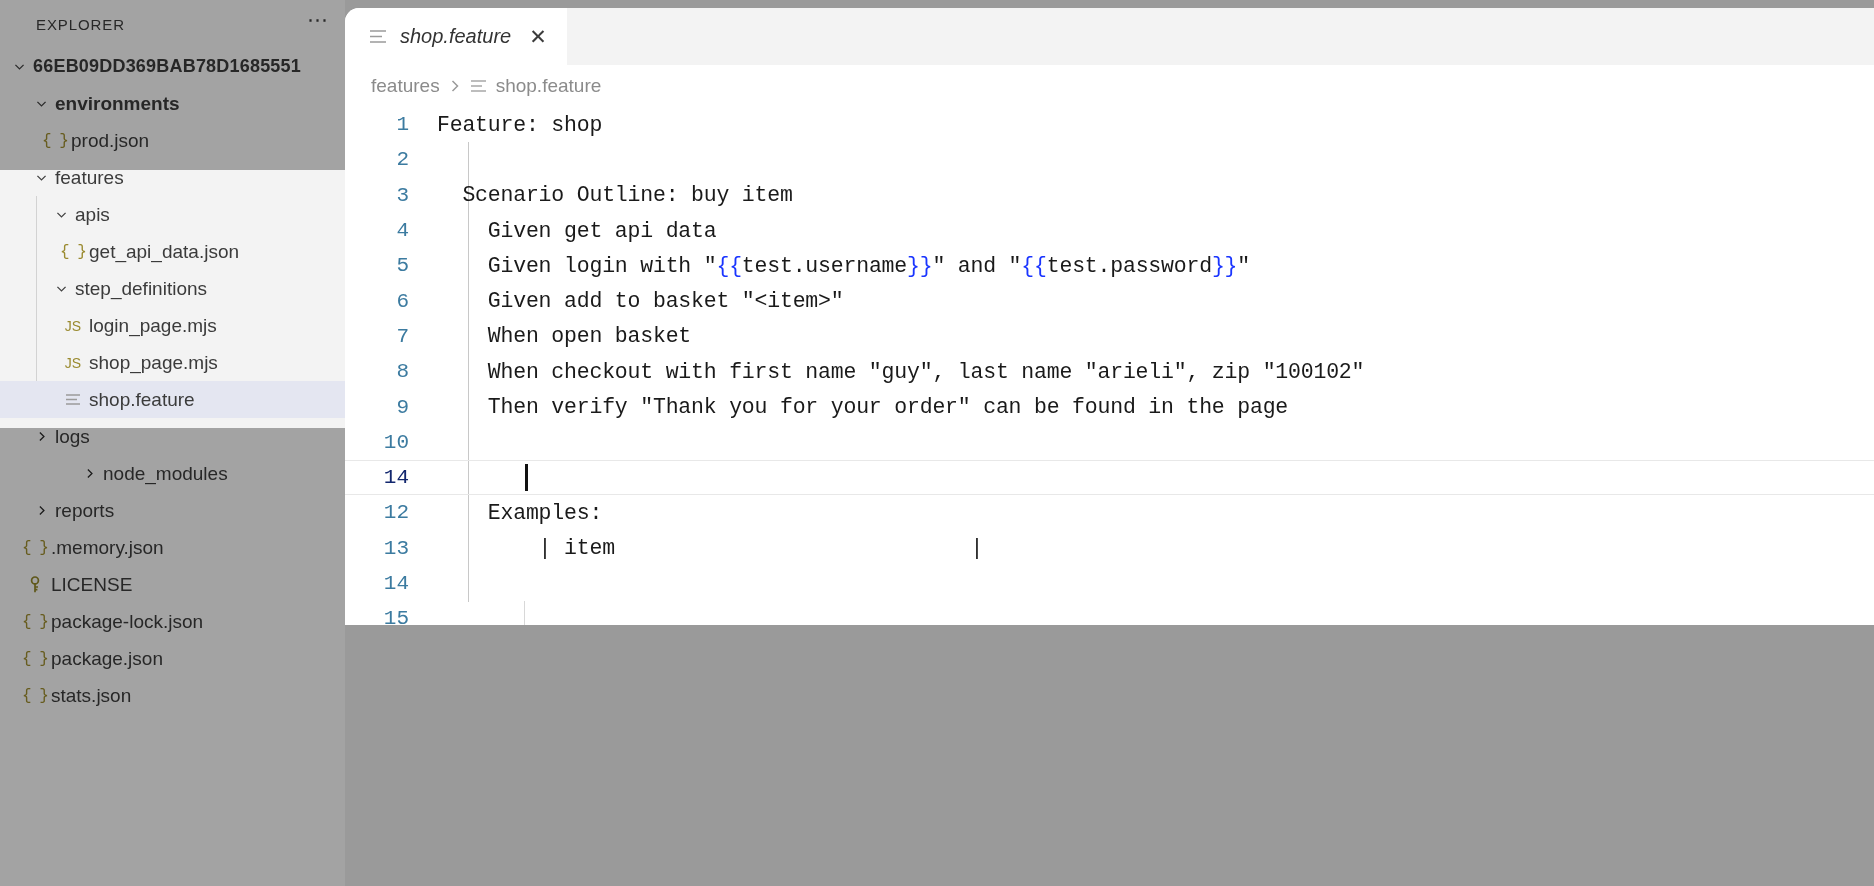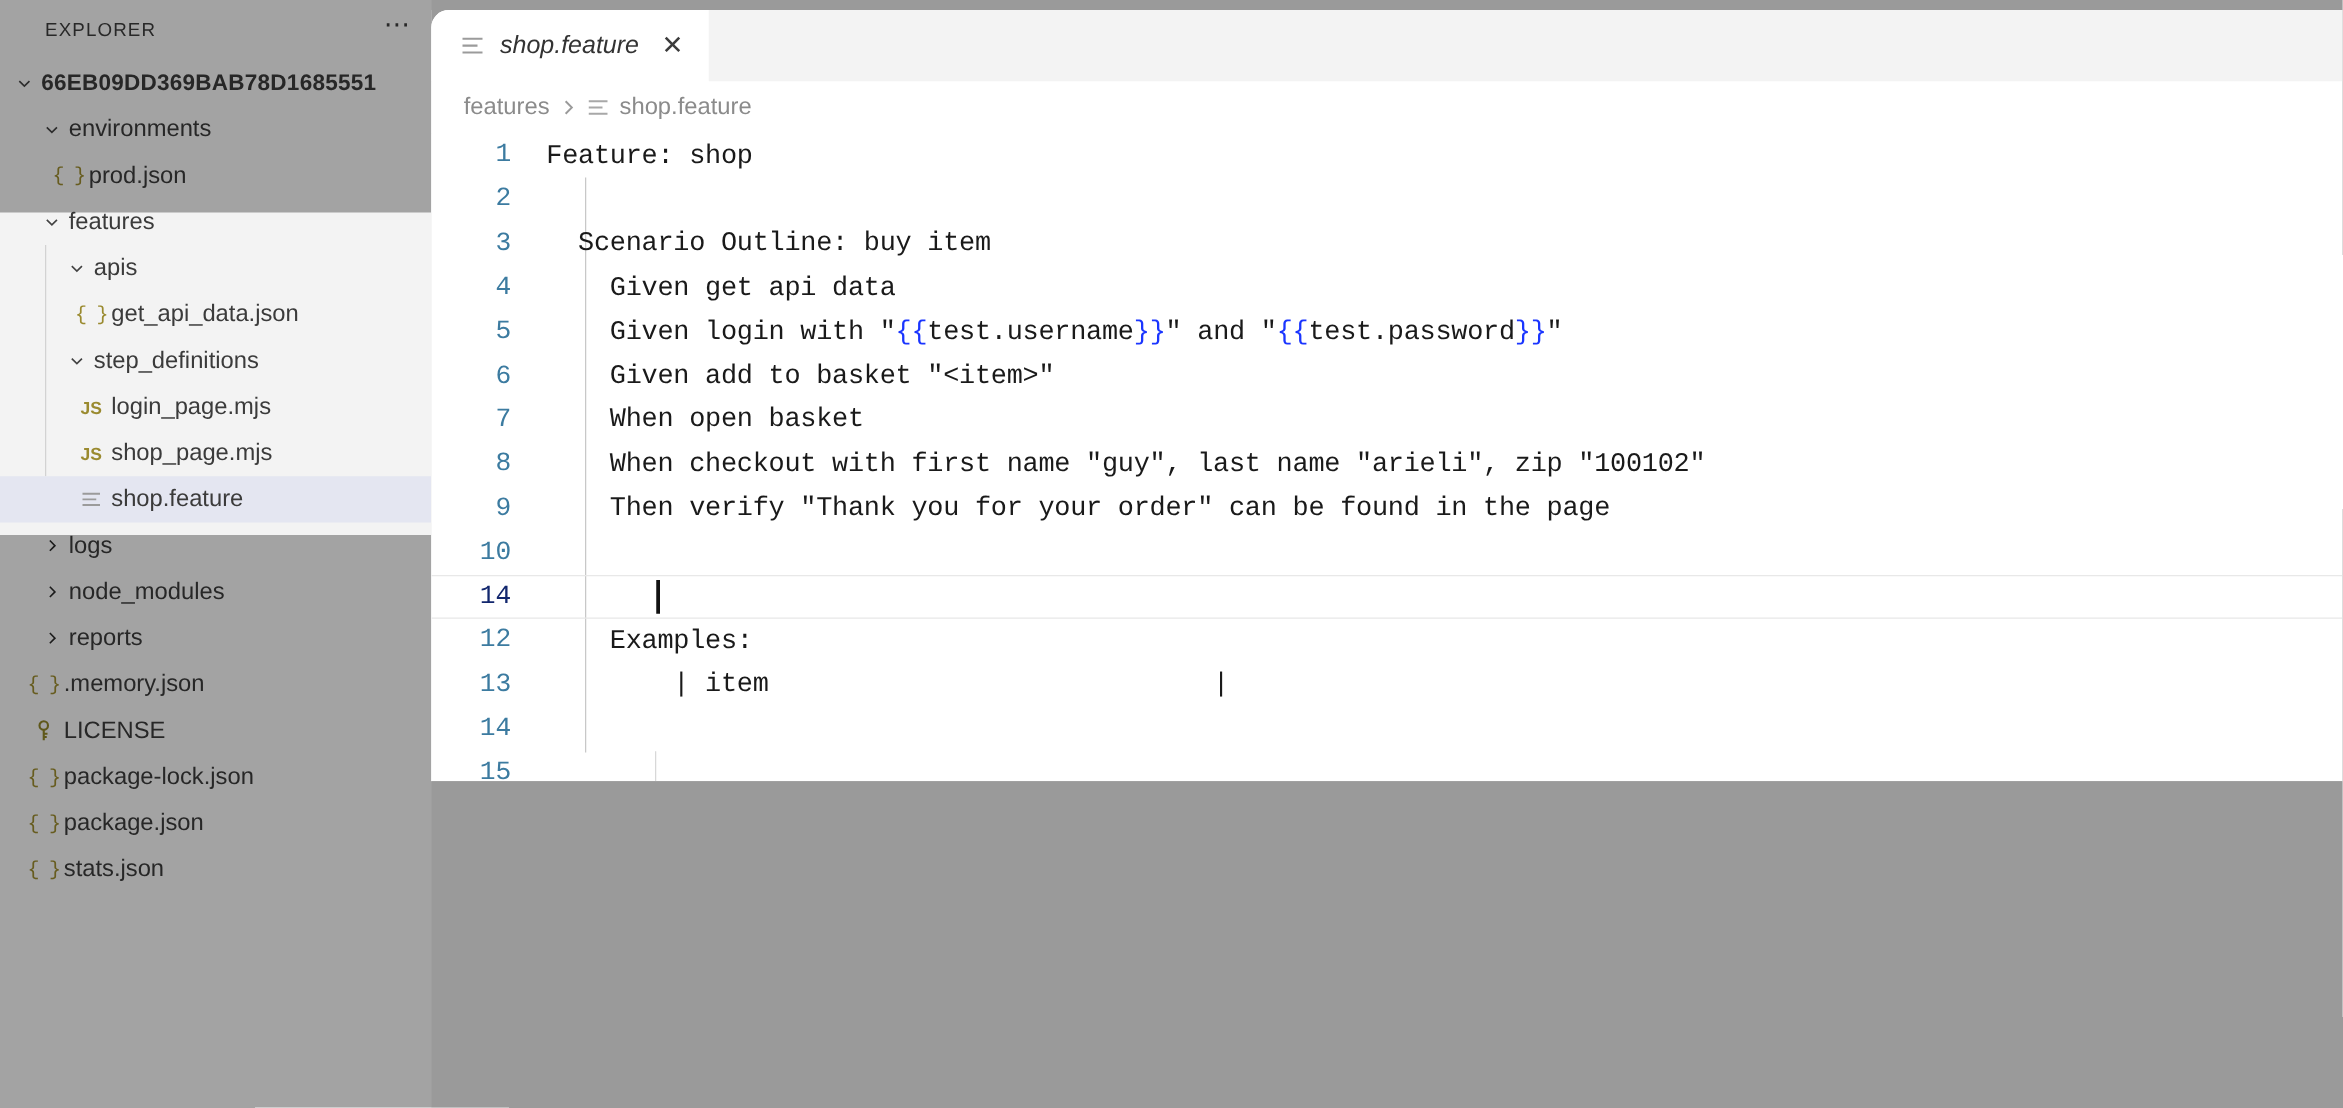--- a/index.html
+++ b/index.html
@@ -39,21 +39,21 @@
   .chev{
     width:22px;min-width:22px;display:inline-block;text-align:center;
     color:#424242;font-size:14px;line-height:1;
   }
   .chev svg{display:block;margin:0 auto;}
   .ficon{
     width:26px;min-width:26px;display:inline-block;text-align:center;
     font-size:16px;color:#9a8a2f;font-family:"Liberation Mono",monospace;
     letter-spacing:-1px;
   }
-  .ficon.js{font-size:14px;font-weight:700;font-family:"Liberation Sans",sans-serif;letter-spacing:0;}
+  .ficon.js{font-size:14px;font-weight:400;font-family:"Liberation Sans",sans-serif;letter-spacing:0;}
   .ficon.lines svg{display:block;margin:0 auto;}
   .ficon.key svg{display:block;margin:0 auto;}
   .lbl{padding-left:3px;}
   .lbl.root{font-weight:700;font-size:18px;letter-spacing:.2px;color:#3b3b3b;}
   .guide{
     position:absolute;top:0;bottom:0;width:1px;background:#d2d2d2;
   }
 
   
   .dim{
@@ -158,21 +158,21 @@
 
       <div class="row" style="padding-left:8px;">
         <span class="chev">
           <svg width="13" height="13" viewBox="0 0 16 16">
               <path d="M3 6l5 5 5-5" fill="none" stroke="#424242" stroke-width="1.6"></path>
             </svg>
         </span>
         <span class="lbl root">66EB09DD369BAB78D1685551</span>
       </div>
 
-      <div class="row" style="padding-left:30px;">
+      <div class="row" style="padding-left:30px;font-weight:bold;">
         <span class="chev">
           <svg width="13" height="13" viewBox="0 0 16 16">
               <path d="M3 6l5 5 5-5" fill="none" stroke="#424242" stroke-width="1.6"></path>
             </svg>
         </span>
         <span class="lbl">environments</span>
       </div>
 
       <div class="row" style="padding-left:42px;">
         <span class="ficon">{ }</span>
@@ -230,21 +230,21 @@
       </div>
 
       <div class="row" style="padding-left:30px;">
         <span class="chev">
           <svg width="13" height="13" viewBox="0 0 16 16">
               <path d="M6 3l5 5-5 5" fill="none" stroke="#2b2b2b" stroke-width="1.6"></path>
             </svg>
         </span>
         <span class="lbl">logs</span>
       </div>
-      <div class="row" style="padding-left:30px;">
+      <div class="row" style="padding-left:30px;margin-left:48px;">
         <span class="chev">
           <svg width="13" height="13" viewBox="0 0 16 16">
               <path d="M6 3l5 5-5 5" fill="none" stroke="#2b2b2b" stroke-width="1.6"></path>
             </svg>
         </span>
         <span class="lbl">node_modules</span>
       </div>
       <div class="row" style="padding-left:30px;">
         <span class="chev">
           <svg width="13" height="13" viewBox="0 0 16 16">

